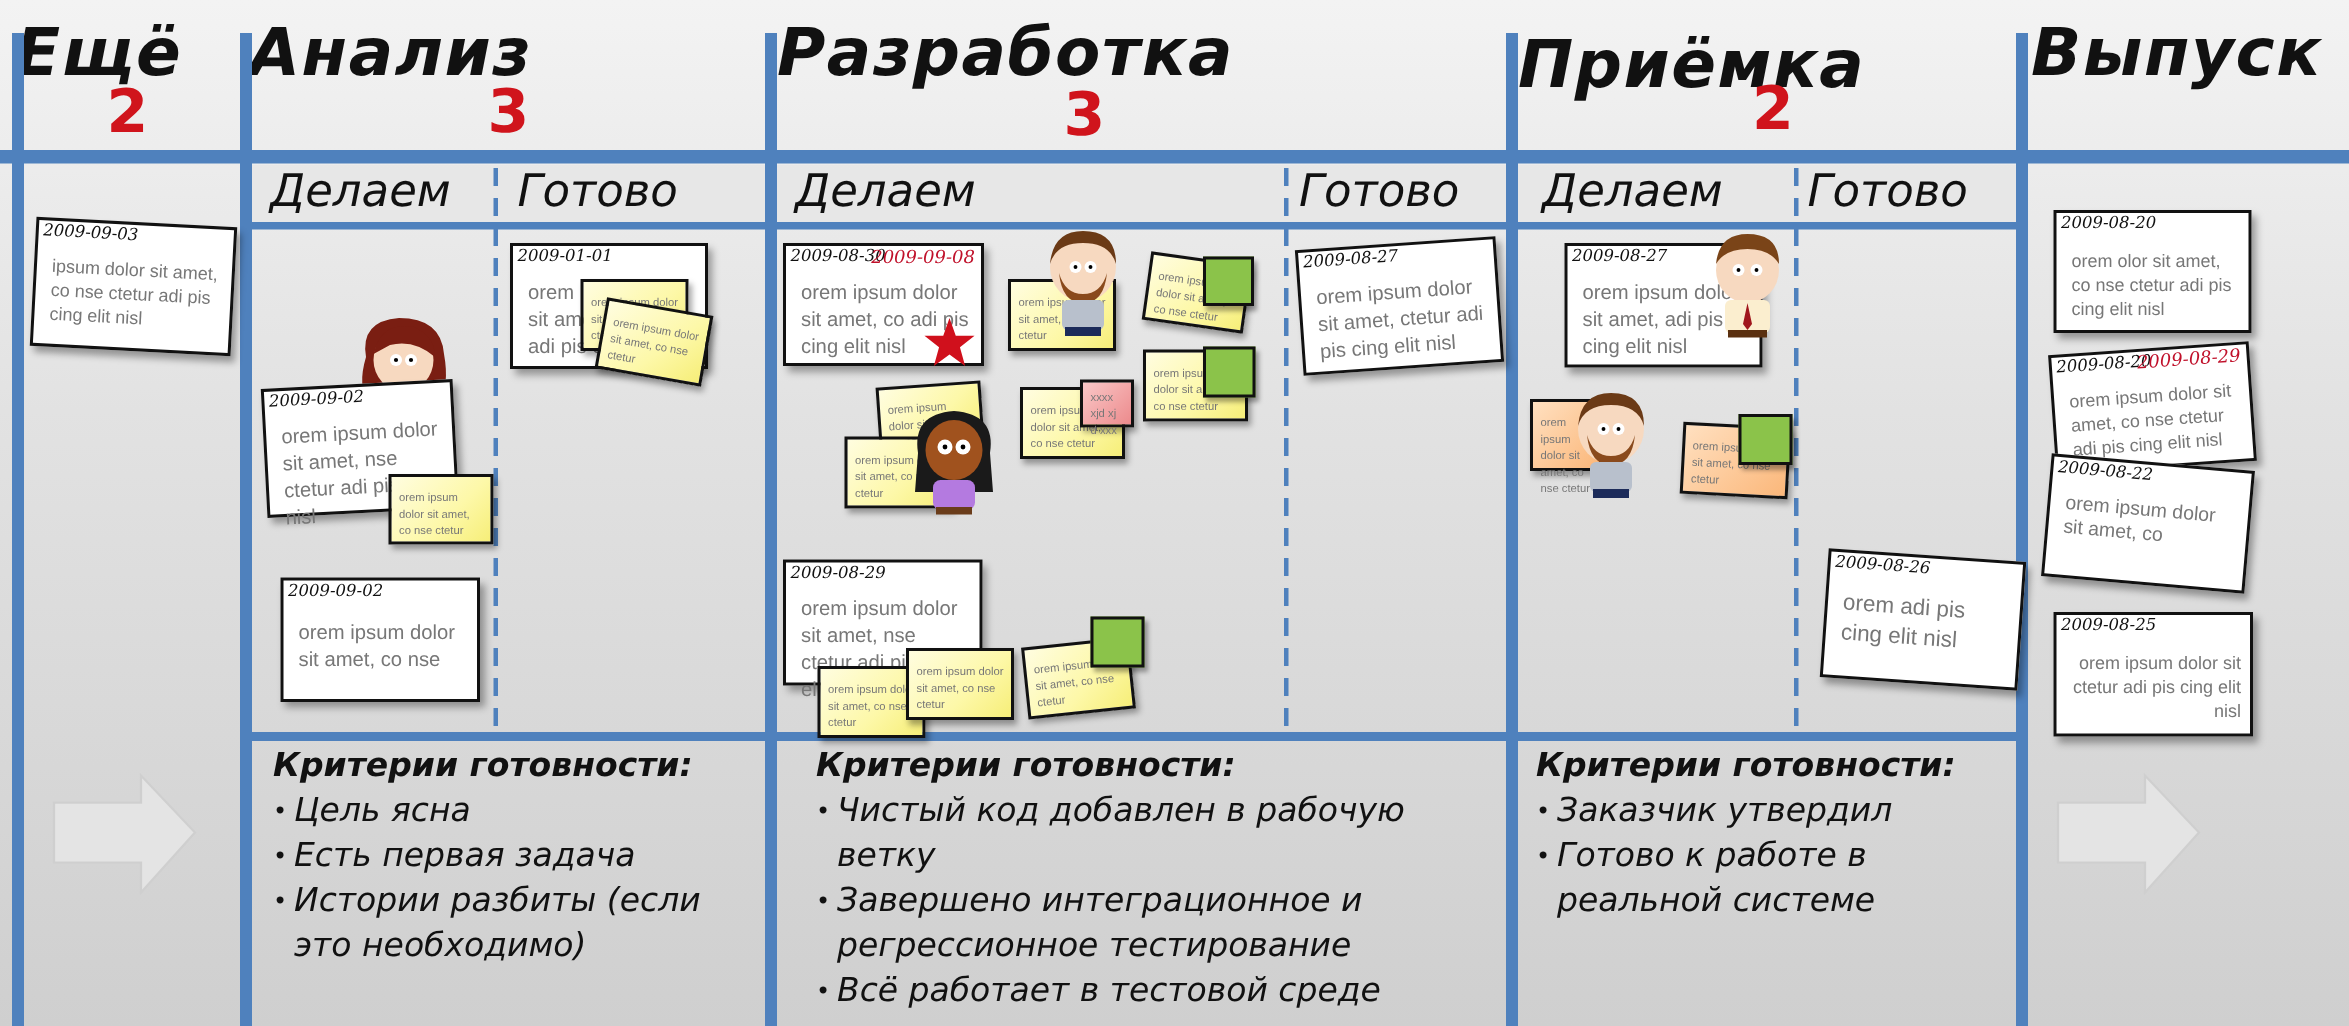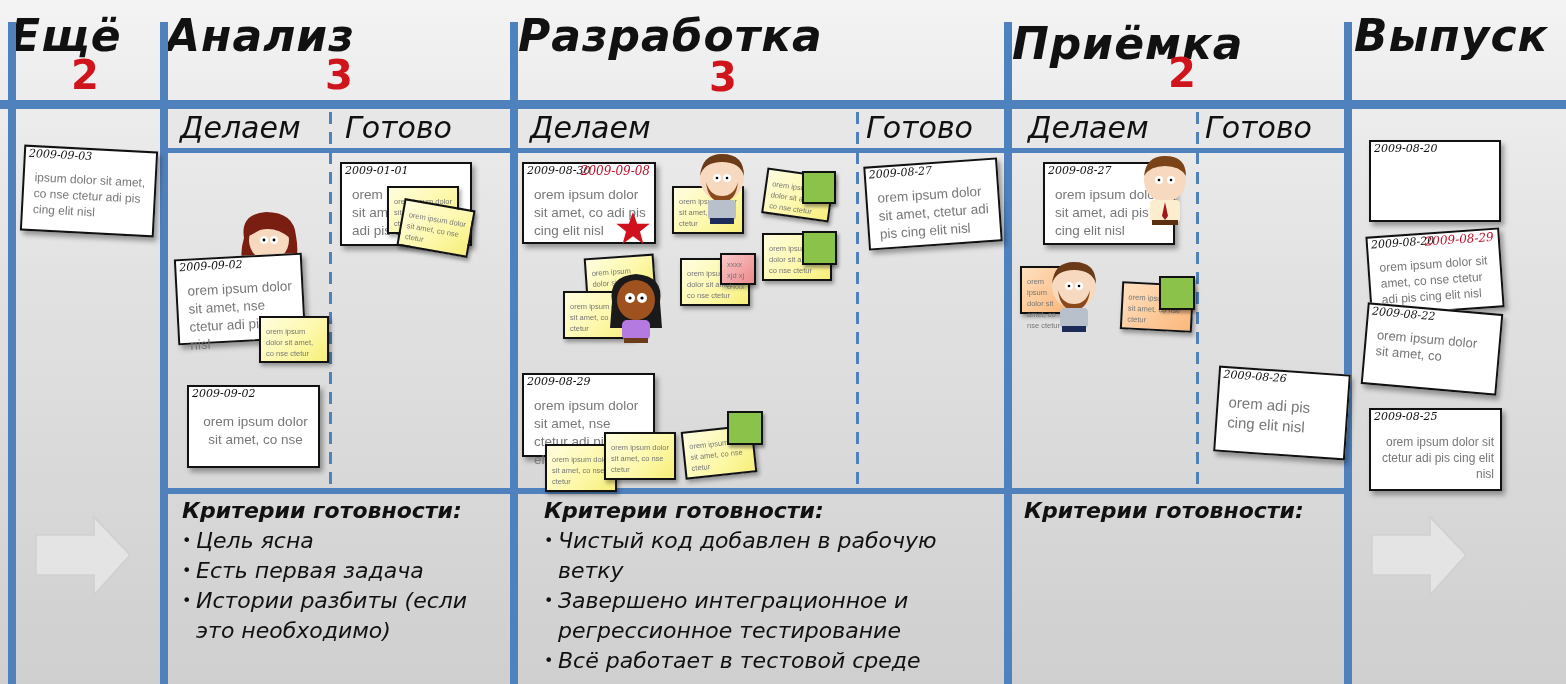--- a/index.html
+++ b/index.html
@@ -138,21 +138,21 @@
   </svg>
   <div class="card big" style="left:176px;top:256px;width:128px;height:86px;transform:rotate(-3deg);">
     <span class="date">2009-09-02</span>
     <div class="text">orem ipsum dolor sit amet, nse ctetur adi pis elit nisl</div>
   </div>
   <div class="sticky" style="left:259px;top:316px;width:70px;height:47px;">
     <div class="text">orem ipsum dolor sit amet, co nse ctetur</div>
   </div>
   <div class="card big" style="left:187px;top:385px;width:133px;height:83px;">
     <span class="date">2009-09-02</span>
-    <div class="text" style="top:26px;text-align:center;">orem ipsum dolor sit amet, co nse</div>
+    <div class="text" style="top:26px;">orem ipsum dolor sit amet, co nse</div>
   </div>
 
   <div class="card big" style="left:340px;top:162px;width:132px;height:84px;">
     <span class="date">2009-01-01</span>
     <div class="text">orem ipsum dolor sit amet, co nse adi pis cing</div>
   </div>
   <div class="sticky" style="left:387px;top:186px;width:72px;height:48px;">
     <div class="text">orem ipsum dolor sit amet, co nse ctetur</div>
   </div>
   <div class="sticky" style="left:400px;top:204px;width:72px;height:48px;transform:rotate(10deg);">
@@ -272,20 +272,21 @@
   </div>
   <div class="green" style="left:1159px;top:276px;width:36px;height:34px;"></div>
 
   <div class="card big" style="left:1216px;top:370px;width:132px;height:86px;transform:rotate(4deg);">
     <span class="date">2009-08-26</span>
     <div class="text" style="font-size:15px;line-height:20px;top:24px;">orem adi pis cing elit nisl</div>
   </div>
 
   <div class="card" style="left:1369px;top:140px;width:132px;height:82px;">
     <span class="date">2009-08-20</span>
+    <div class="text" style="top:24px;">orem olor sit amet, co nse ctetur adi pis cing elit nisl</div>
   </div>
   <div class="card" style="left:1368px;top:232px;width:134px;height:80px;transform:rotate(-4deg);">
     <span class="date">2009-08-20</span>
     <span class="date2">2009-08-29</span>
     <div class="text">orem ipsum dolor sit amet, co nse ctetur adi pis cing elit nisl</div>
   </div>
   <div class="card" style="left:1364px;top:308px;width:136px;height:82px;transform:rotate(5deg);">
     <span class="date">2009-08-22</span>
     <div class="text" style="font-size:13px;">orem ipsum dolor sit amet, co</div>
   </div>
@@ -312,15 +313,19 @@
   <div class="criteria" style="left:544px;top:496px;width:455px;">
     <div class="heading">Критерии готовности:</div>
     <ul>
       <li>Чистый код добавлен в рабочую ветку</li>
       <li>Завершено интеграционное и регрессионное тестирование</li>
       <li>Всё работает в тестовой среде</li>
     </ul>
   </div>
   <div class="criteria" style="left:1024px;top:496px;width:318px;">
     <div class="heading">Критерии готовности:</div>
+    <ul>
+      <li>Заказчик утвердил</li>
+      <li>Готово к работе в реальной системе</li>
+    </ul>
   </div>
 
 </div>
 
 </body></html>

